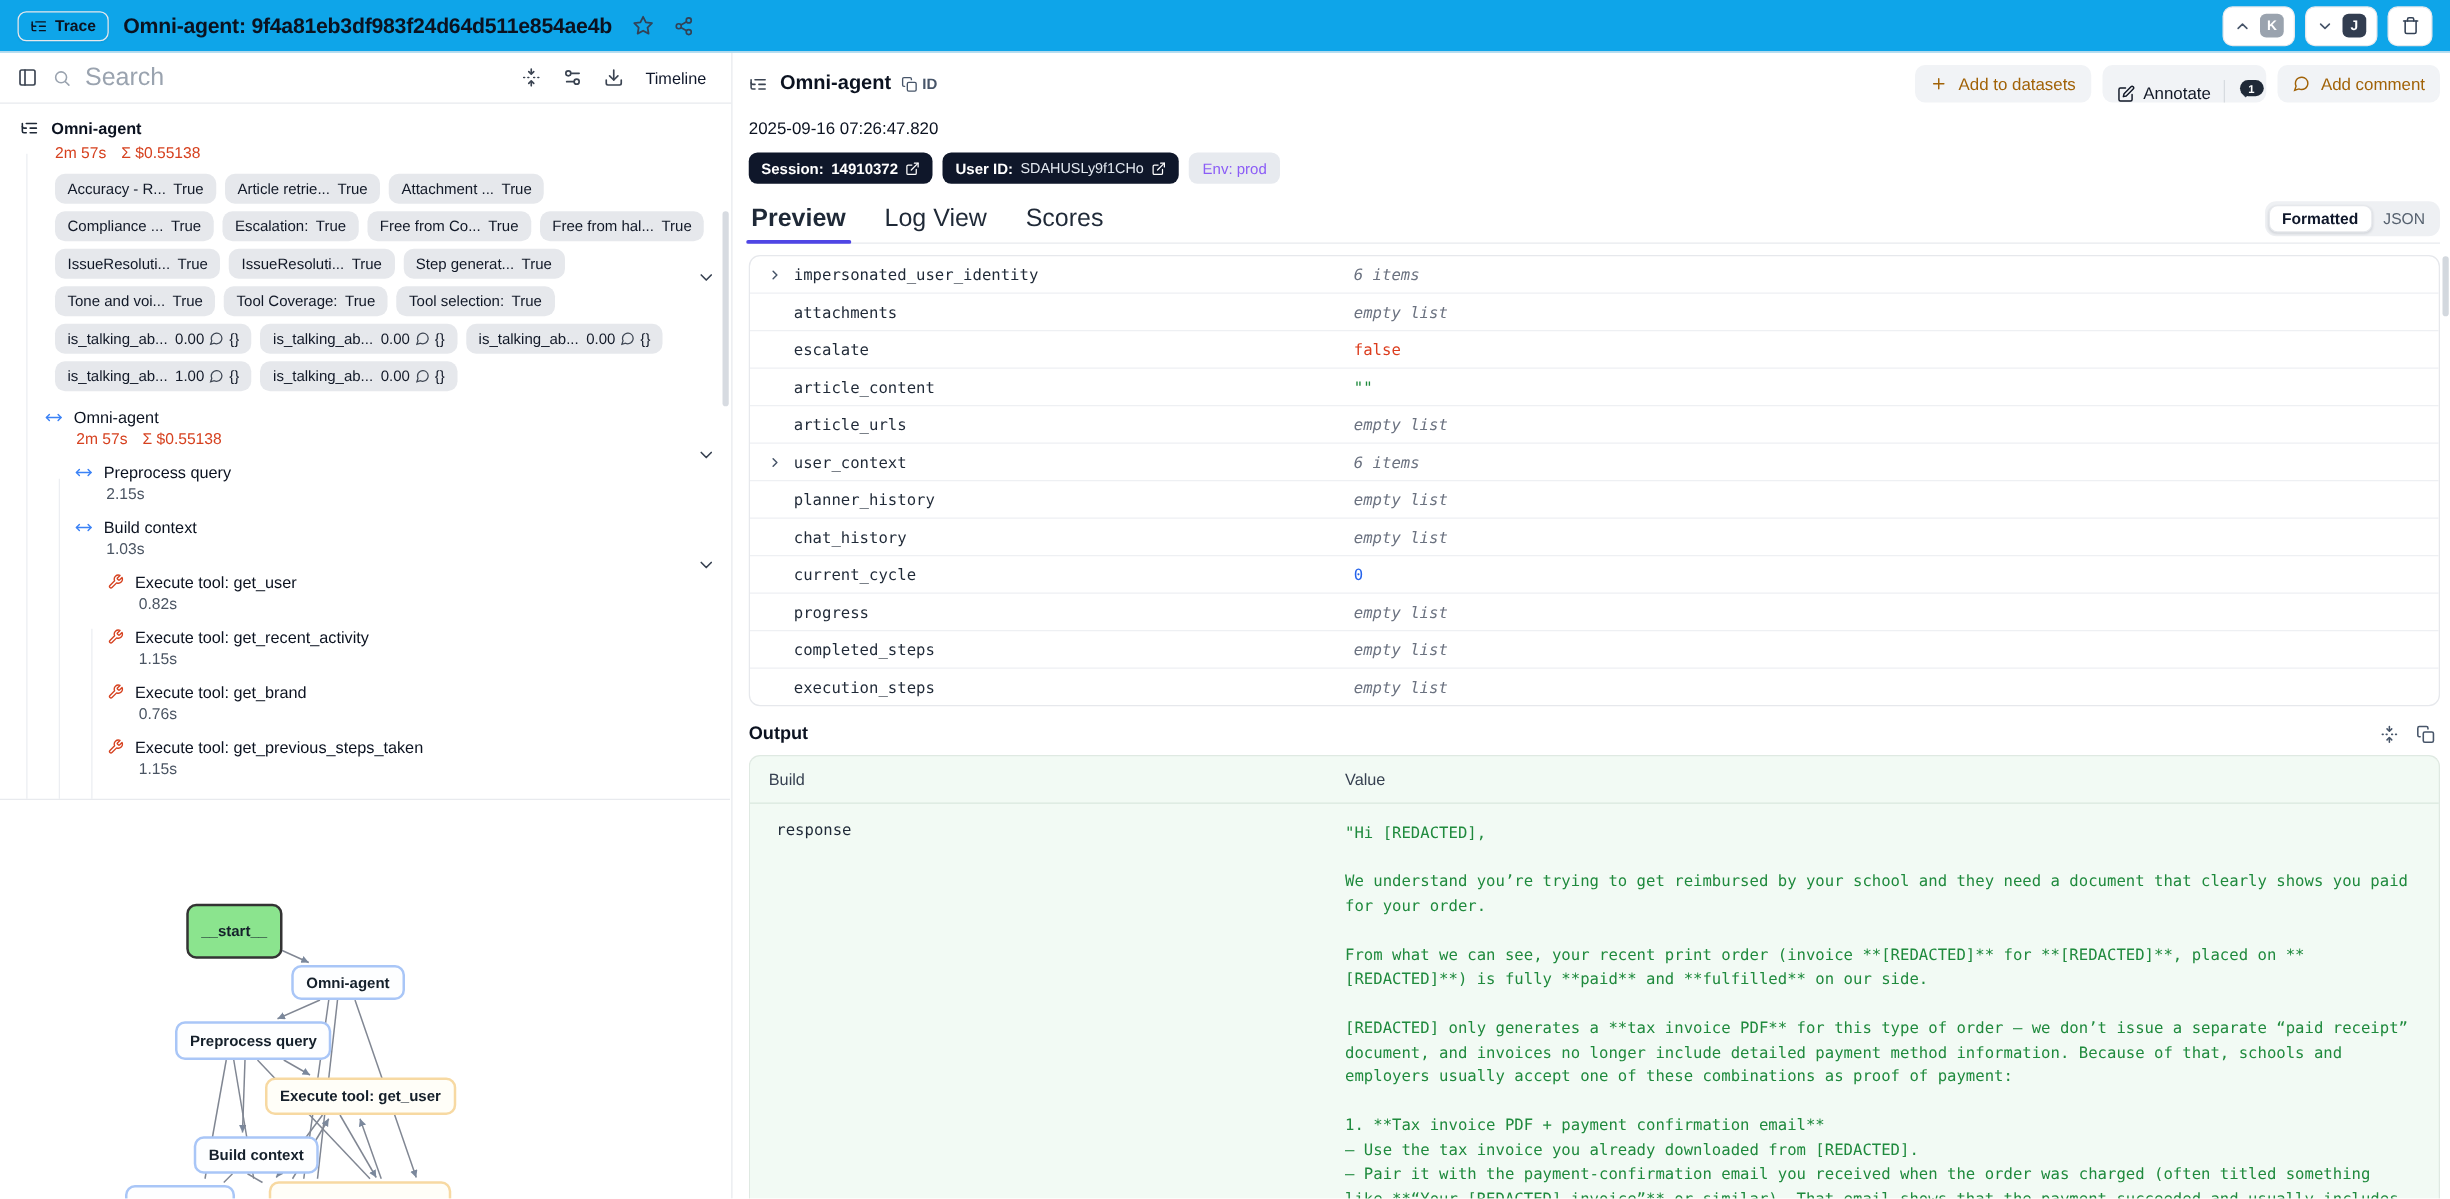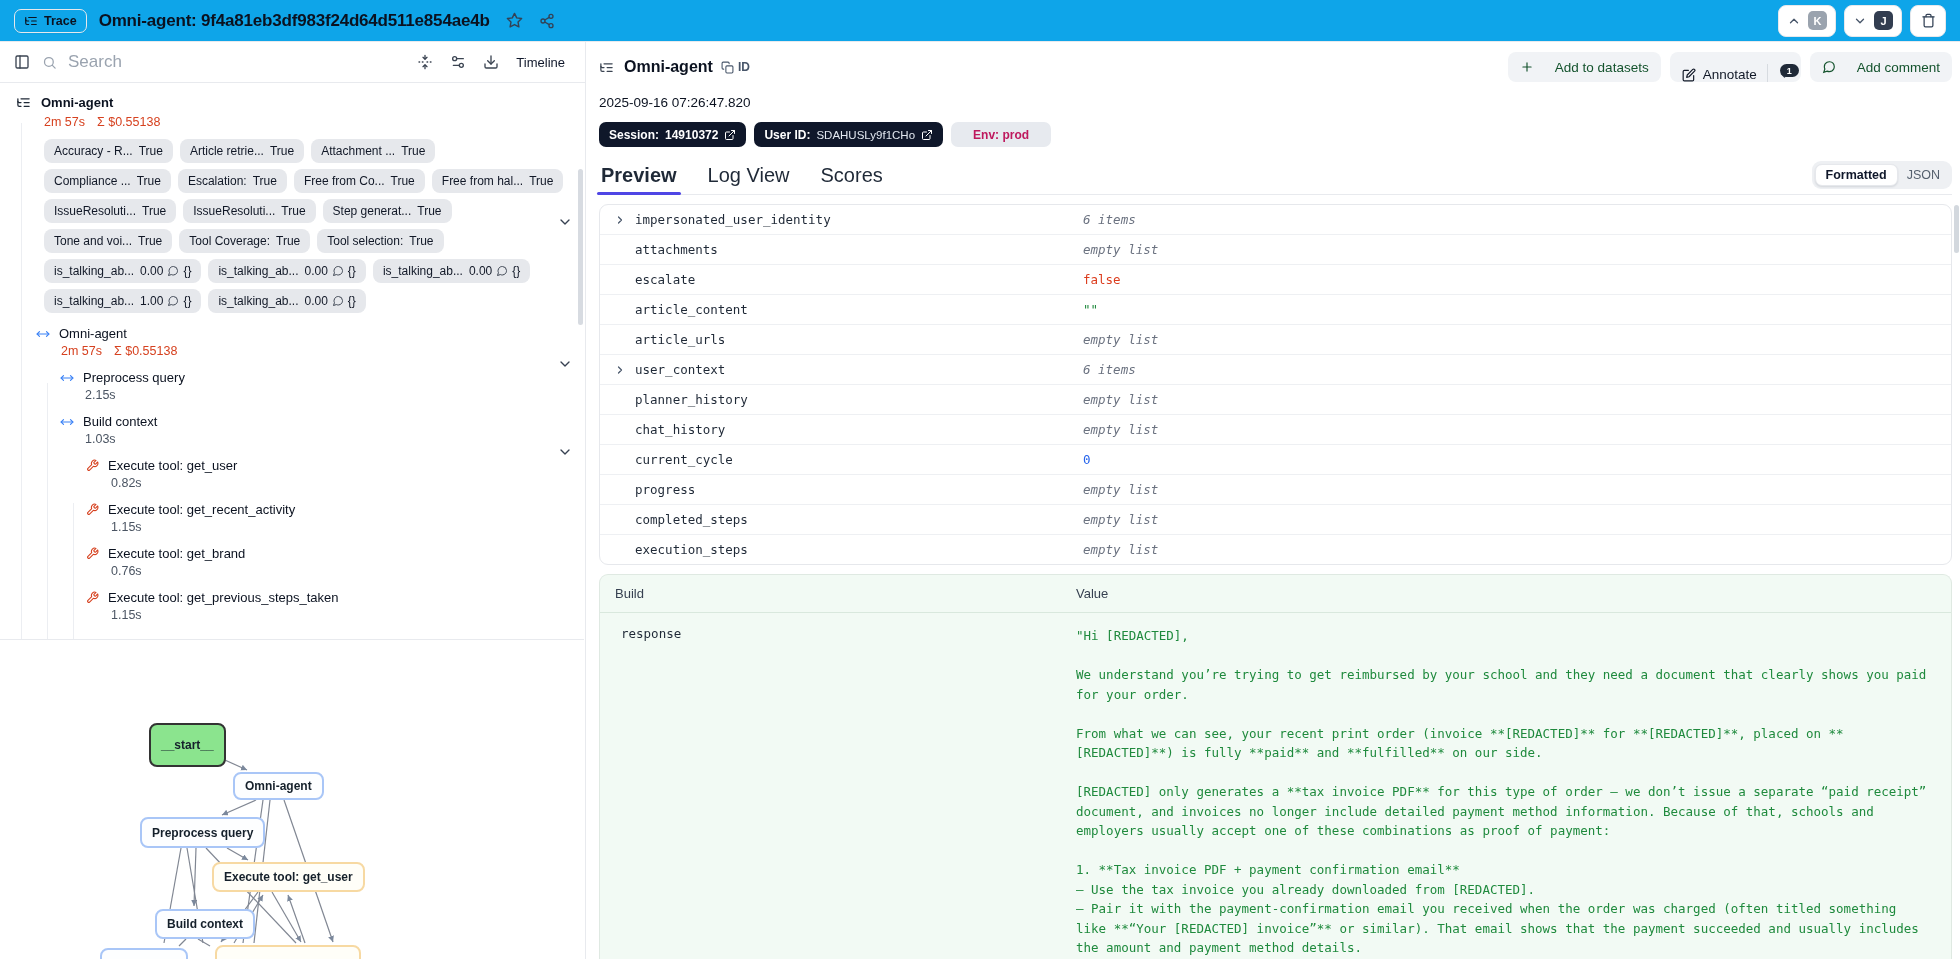--- a/index.html
+++ b/index.html
@@ -22,21 +22,21 @@
   .avatar.k{background:#9aa3ae}.avatar.j{background:#323d50}
   .icon-btn{border:1px solid #e6e8ec;border-radius:8px;background:#fff;height:30px;width:34px;
             display:flex;align-items:center;justify-content:center;color:#334155}
 
   
   .sidebar{position:absolute;top:42px;left:0;width:586px;bottom:0;border-right:1px solid #e8eaee;
            box-sizing:border-box;background:#fff}
   .sb-head{height:40px;border-bottom:1px solid #e8eaee;display:flex;align-items:center;
            padding:0 20px 0 14px;gap:12px;color:#3b4452}
   .sb-search{display:flex;align-items:center;gap:9px;flex:1}
-  .sb-search input{border:none;outline:none;font-size:17px;color:#111827;width:100%;
+  .sb-search input{border:none;outline:none;font-size:20px;color:#111827;width:100%;
                    font-family:"Liberation Sans",sans-serif}
   .sb-search input::placeholder{color:#9aa3af}
   .sb-tools{display:flex;align-items:center;gap:17px}
   .sb-timeline{font-size:13px;color:#0f172a}
   .sb-body{position:absolute;top:41px;left:0;right:0;height:597px;overflow:hidden;
            padding:12px 0 0 16px;box-sizing:border-box}
   .t-root{display:flex;align-items:center;gap:10px;font-size:13px;font-weight:550;color:#0b1220}
   .t-cost{margin:5px 0 0 28px;font-size:12.5px;color:#d6411f;display:flex;gap:12px;align-items:center}
   .chips{width:522px;margin:10px 0 0 28px;display:flex;flex-wrap:wrap;gap:6px 7px}
   .chip{background:#e6e8ec;border-radius:8px;height:24px;display:inline-flex;align-items:center;
@@ -64,36 +64,36 @@
   .gn-blue{border:2px solid #a9c6f7;background:#fdfeff}
   .gn-tool{border:2px solid #f7d9a2;background:#fffef8}
 
   
   .main{position:absolute;top:42px;left:587px;right:0;bottom:0;overflow:hidden;
         padding:0 8px 0 12px;box-sizing:border-box;background:#fff}
   .m-head{display:flex;align-items:center;margin-top:10px}
   .m-title{font-size:16px;font-weight:650;color:#0b1220;margin:0 8px 0 10px}
   .m-idwrap{display:flex;align-items:center;gap:4px;color:#475569;font-size:12px;font-weight:600}
   .m-actions{margin-left:auto;display:flex;gap:9px;align-items:center}
-  .btn{height:30px;background:#f1f3f6;border-radius:8px;display:flex;align-items:center;gap:21px;
-       padding:0 12px;font-size:13.5px;font-weight:500;color:#14532d}
+  .btn{height:30px;background:#f1f3f6;border-radius:8px;display:flex;align-items:center;gap:9px;
+       padding:0 12px;font-size:13.5px;font-weight:500;color:#a16207}
   .annotate-group{display:flex;align-items:flex-end;background:#f1f3f6;border-radius:8px;height:30px}
   .ag-main{display:flex;align-items:center;gap:7px;padding:0 10px 0 12px;font-size:13.5px;font-weight:500}
   .ag-sep{width:1px;height:18px;background:#d7dbe0}
   .ag-chev{position:relative;padding:0 10px;display:flex;align-items:center;color:#374151}
   .ag-badge{position:absolute;top:-5px;right:2px;min-width:13px;height:13px;border-radius:7px;
             background:#1f2937;color:#fff;font-size:9px;font-weight:700;display:flex;align-items:center;
             justify-content:center;padding:0 3px}
   .m-time{margin-top:13px;font-size:13.5px;font-weight:500;color:#0b1220}
   .m-badges{margin-top:12px;display:flex;gap:8px;align-items:center}
   .pill-dark{background:#0f172a;color:#fff;height:25px;border-radius:7px;display:flex;align-items:center;
              gap:6px;padding:0 10px;font-size:12px;font-weight:700}
   .pill-dark .val{font-weight:400;font-size:11.5px;color:#e2e8f0}
-  .pill-light{background:#e7eaef;color:#be185d;height:25px;border-radius:7px;display:flex;
-              align-items:center;padding:0 22px;font-size:12px;font-weight:700}
+  .pill-light{background:#e7eaef;color:#8b5cf6;height:25px;border-radius:7px;display:flex;
+              align-items:center;padding:0 11px;font-size:12px;font-weight:400}
   .m-tabs{margin-top:15px;border-bottom:1px solid #e8eaee;display:flex;height:32px;position:relative}
   .tab{font-size:20px;color:#1f2937;margin-right:27px;padding:2px 2px 0;position:relative}
   .tab.active{font-weight:550}
   .tab.active::after{content:"";position:absolute;left:-2px;right:-2px;bottom:-1px;height:3px;
                      background:#4f46e5;border-radius:2px}
   .seg{position:absolute;right:0;bottom:5px;background:#eef0f3;border-radius:9px;padding:3px;
        display:flex;align-items:center;font-size:12.5px}
   .seg .on{background:#fff;border-radius:7px;padding:3px 10px;font-weight:600;color:#0f172a;
            box-shadow:0 1px 2px rgba(16,24,40,.12);border:0.5px solid #e6e8ec}
   .seg .off{padding:3px 9px;color:#55606e;font-weight:500}
@@ -684,20 +684,38 @@
       </div>
       <div class="kv-row">
         <div class="kv-key">
             <span class="kv-exp"></span>
             <span>execution_steps</span>
           </div>
         <div class="kv-val v-muted">empty list</div>
       </div>
     </div>
 
+    <div class="out-head">
+      <span class="out-title">Output</span>
+      <div class="out-tools">
+        <span>
+          <svg width="15" height="15" viewBox="0 0 24 24" fill="none" stroke="currentColor" stroke-width="2" stroke-linecap="round" stroke-linejoin="round">
+              <path d="M12 22v-5M12 7V2"></path>
+              <path d="M4 12H3M9 12H8M16 12h-1M21 12h-1"></path>
+              <path d="M15 19l-3-3-3 3M15 5l-3 3-3-3"></path>
+            </svg>
+        </span>
+        <span>
+          <svg width="15" height="15" viewBox="0 0 24 24" fill="none" stroke="currentColor" stroke-width="2" stroke-linecap="round" stroke-linejoin="round">
+              <rect x="9" y="9" width="13" height="13" rx="2"></rect>
+              <path d="M5 15H4a2 2 0 0 1-2-2V4a2 2 0 0 1 2-2h9a2 2 0 0 1 2 2v1"></path>
+            </svg>
+        </span>
+      </div>
+    </div>
 
     <div class="out-table">
       <div class="ot-head">
         <span class="ot-col-path">Build</span>
         <span>Value</span>
       </div>
       <div class="ot-row">
         <div class="ot-path">response</div>
         <div class="ot-val">"Hi [REDACTED],
 

